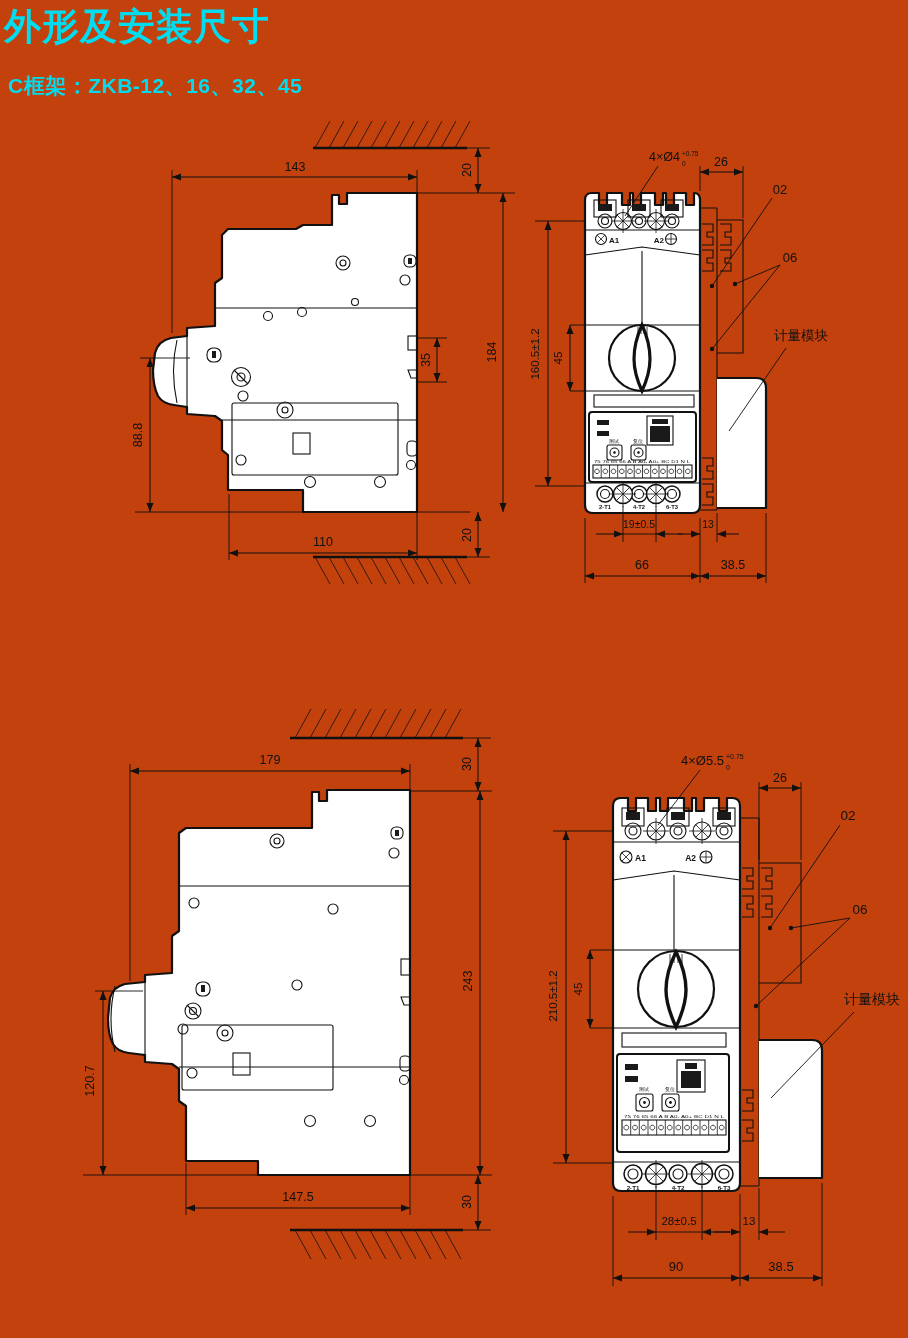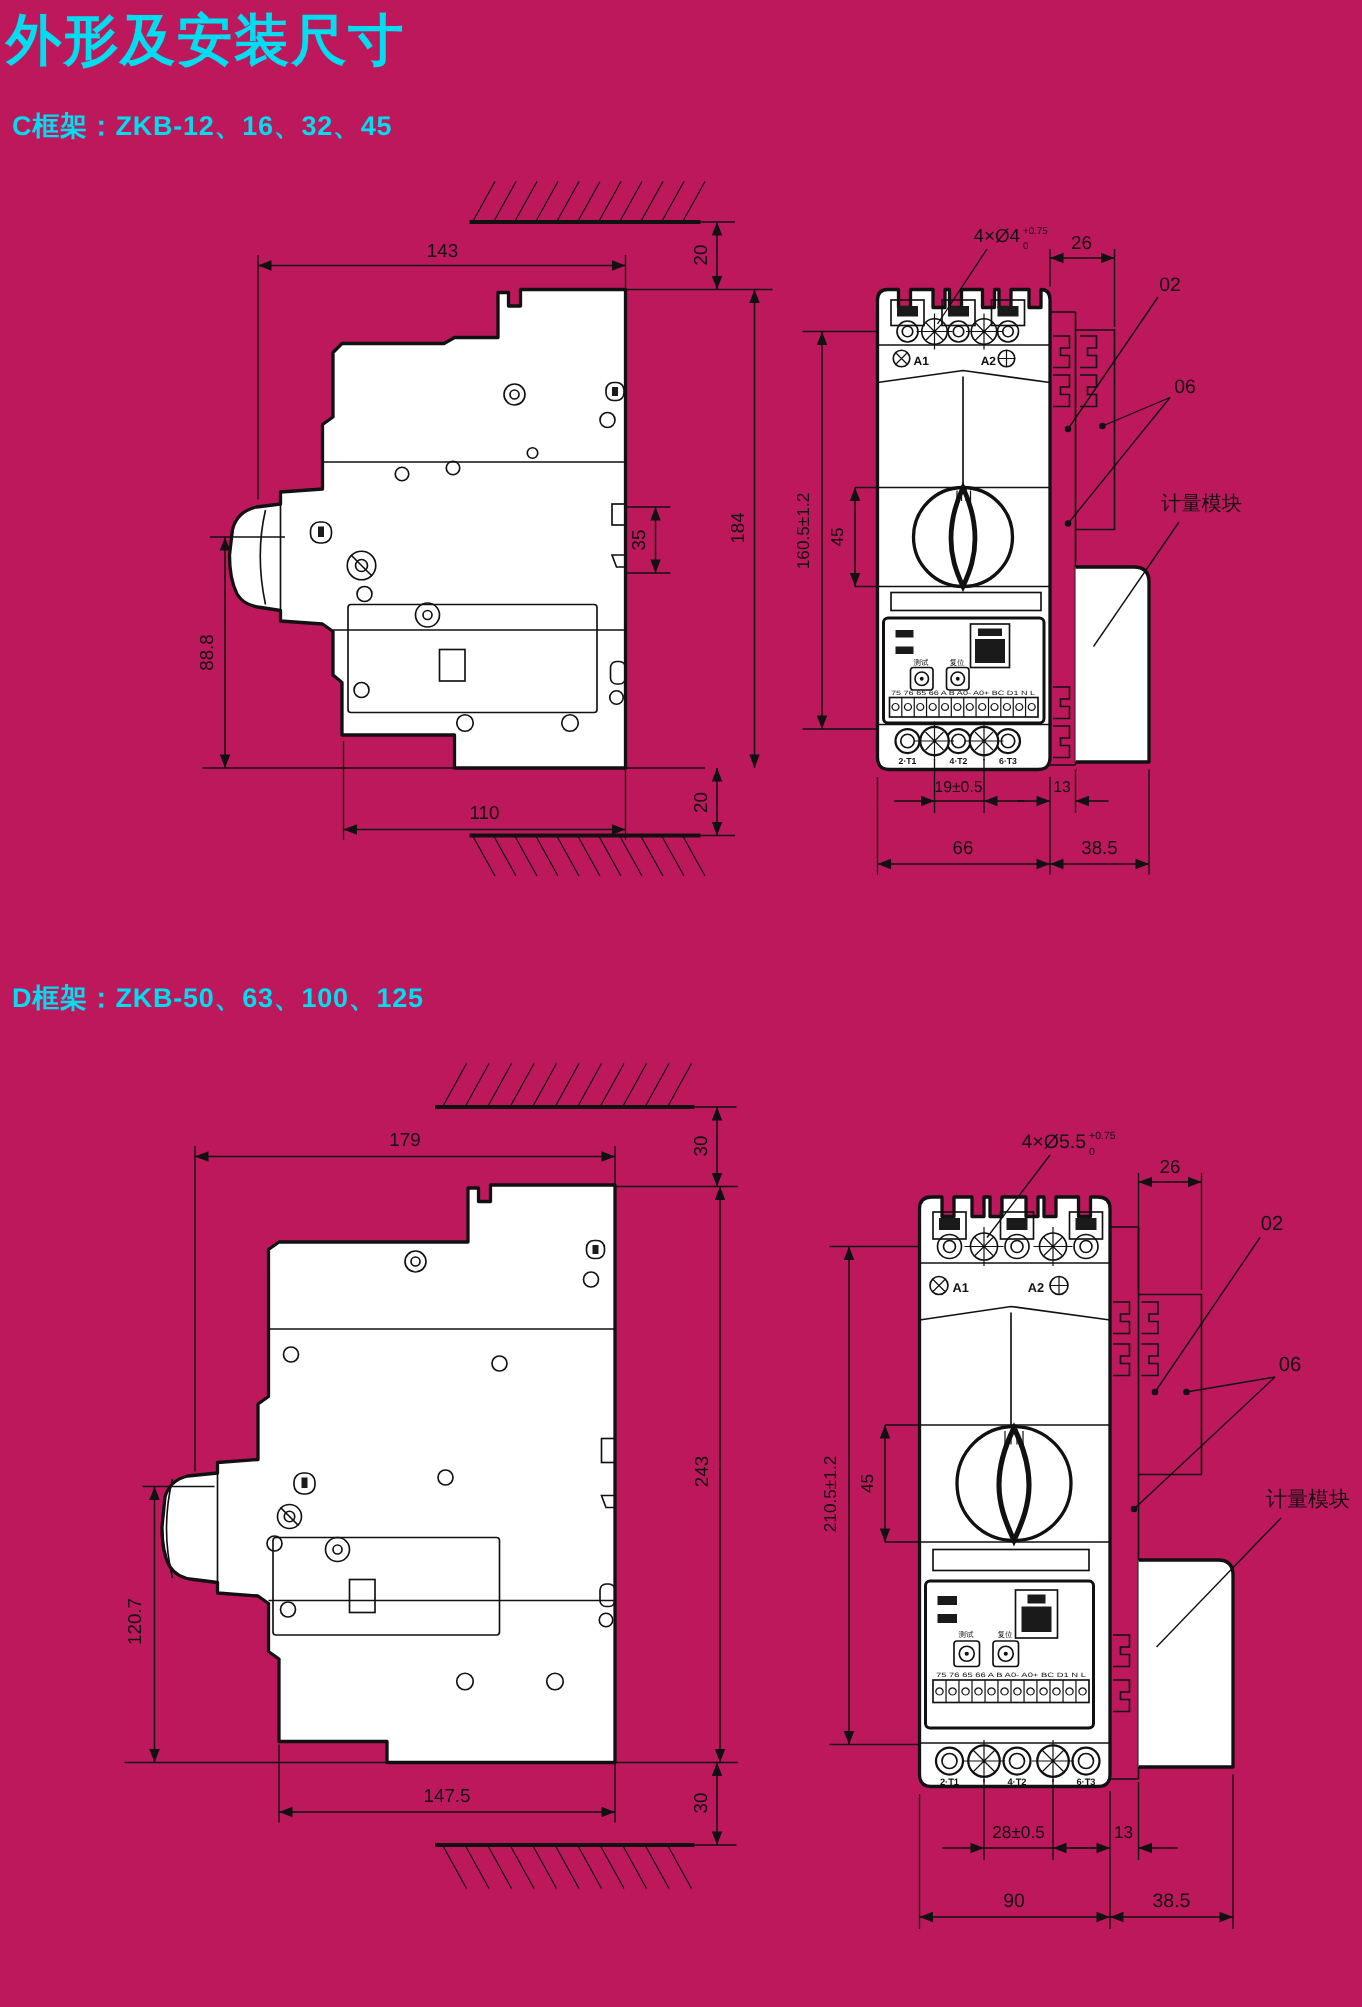--- a/index.html
+++ b/index.html
@@ -1,19 +1,19 @@
 <!DOCTYPE html>
 <html><head>
 <meta charset="utf-8">
 <style>
   html,body{margin:0;padding:0;background:#fff;}
-  #canvas{position:relative;width:908px;height:1338px;background:#be185d;overflow:hidden;
+  #canvas{position:relative;width:908px;height:1338px;background:#c2410c;overflow:hidden;
           font-family:"Liberation Sans",sans-serif;color:#111;}
   .title{position:absolute;left:4px;top:2px;font-size:37px;font-weight:900;letter-spacing:1px;}
-  .sec-head{position:absolute;font-size:18px;font-weight:bold;letter-spacing:.5px;}
+  .sec-head{position:absolute;font-size:21px;font-weight:bold;letter-spacing:.5px;}
   .note{position:absolute;font-size:21px;color:#111;text-align:center;}
   .drawing{position:absolute;}
   
   .o2{fill:#fff;stroke:#111;stroke-width:2.2;stroke-linejoin:round;}
   .o15{fill:#fff;stroke:#111;stroke-width:1.5;}
   .thin{fill:none;stroke:#111;stroke-width:1.1;}
   .thin8{fill:none;stroke:#111;stroke-width:.8;}
   .wall{fill:none;stroke:#111;stroke-width:2.6;}
   .dim{fill:none;stroke:#111;stroke-width:1;}
   .ext{fill:none;stroke:#111;stroke-width:.9;}
@@ -284,21 +284,20 @@
       <text class="dtm" x="114" y="441" text-anchor="middle">66</text>
     </g>
     <g>
       <path class="ext" d="M238,385 L238,455"></path>
       <line class="dim" x1="172" y1="448" x2="238" y2="448" marker-start="url(#a2)" marker-end="url(#a2)"></line>
       <text class="dtm" x="205" y="441" text-anchor="middle">38.5</text>
     </g>
   </svg>
   </div>
 
-  <div class="sec-head" style="left:8px;top:653px;color:#00dcf0">D框架：ZKB-50、63、100、125</div>
 
   <div class="drawing" style="left:55px;top:681px">
   <svg width="460" height="615" viewBox="0 0 460 615">
     <defs>
           <marker id="a3" viewBox="0 0 10 10" refX="9.5" refY="5" markerWidth="10" markerHeight="10" orient="auto-start-reverse">
             <path d="M0.5,1.5 L9.5,5 L0.5,8.5 Z" fill="#111"></path>
           </marker>
         </defs>
     <g>
       <path class="wall" d="M235,57 L408,57"></path>

